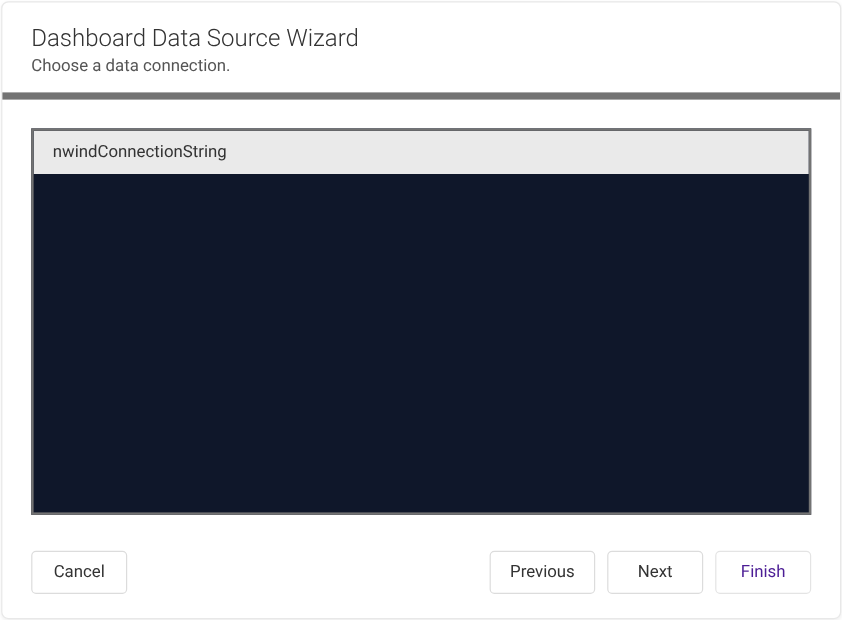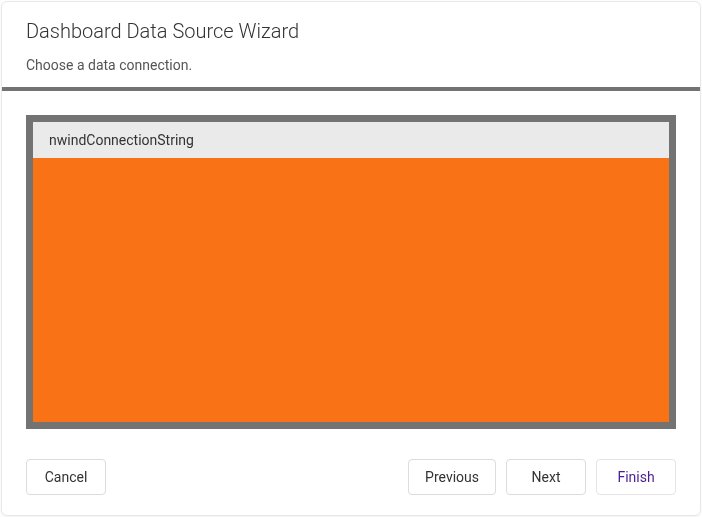--- a/index.html
+++ b/index.html
@@ -20,44 +20,44 @@
       margin: 1px;
       border: 1px solid #e8e8e8;
       border-radius: 6px;
       box-shadow: 0 1px 3px rgba(0,0,0,0.06);
       background: #ffffff;
       display: flex;
       flex-direction: column;
     }
     .wizard-header {
       padding: 16px 24px 14px 24px;
-      border-bottom: 4px solid #737373;
+      border-bottom: 6px solid #737373;
     }
     .wizard-title {
       font-size: 20px;
       font-weight: 300;
       color: #333333;
       line-height: 1.35;
     }
     .wizard-subtitle {
       font-size: 14px;
       font-weight: 400;
       color: #555555;
-      margin-top: 12px;
+      margin-top: 2px;
     }
     .wizard-body {
       flex: 1;
       padding: 24px 24px 18px 24px;
       display: flex;
       flex-direction: column;
     }
     .connection-list {
       flex: 1;
-      border: 7px solid #737373;
-      background: #f97316;
+      border: 2px solid #737373;
+      background: #0f172a;
       overflow: auto;
     }
     .connection-item {
       padding: 10px 16px;
       font-size: 14px;
       color: #333333;
       cursor: pointer;
     }
     .connection-item.selected {
       background: #eaeaea;

